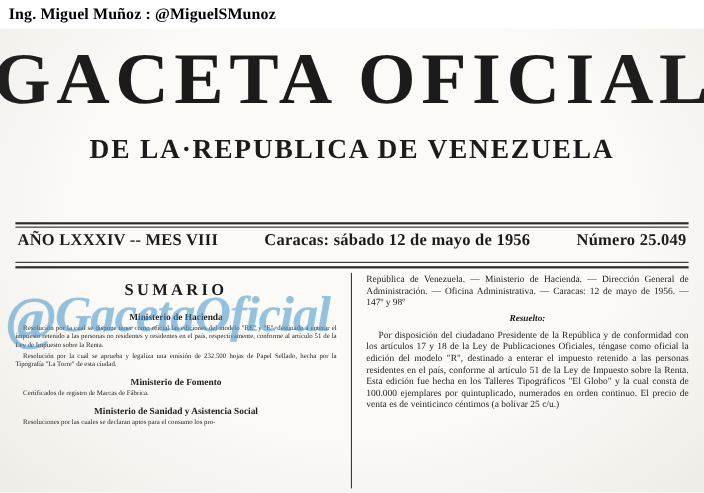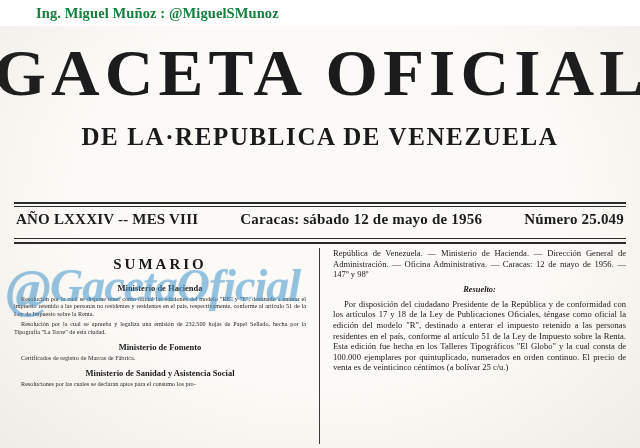--- a/index.html
+++ b/index.html
@@ -32,24 +32,23 @@
     background: #ffffff;
     display: flex;
     align-items: center;
     padding-left: 8px;
     box-sizing: border-box;
   }
   .attribution-text {
     font-family: "Liberation Serif", serif;
     font-size: 14.5px;
     font-weight: bold;
-    color: #15803d;
+    color: #000000;
     letter-spacing: 0.1px;
     white-space: nowrap;
-    margin-left: 28px;
   }
   
   .scan {
     position: absolute;
     top: 26px;
     left: 0;
     width: 640px;
     height: 422px;
     background: #fbfaf6;
     overflow: hidden;

